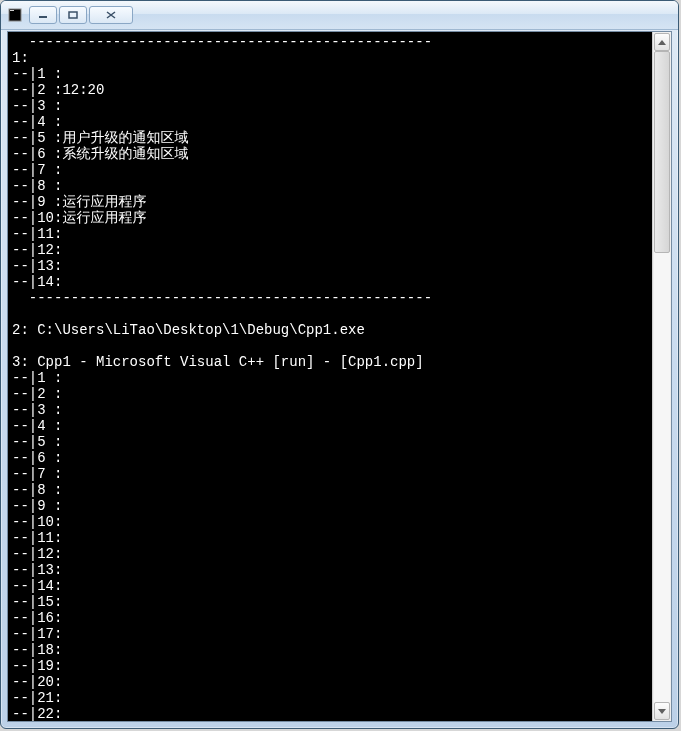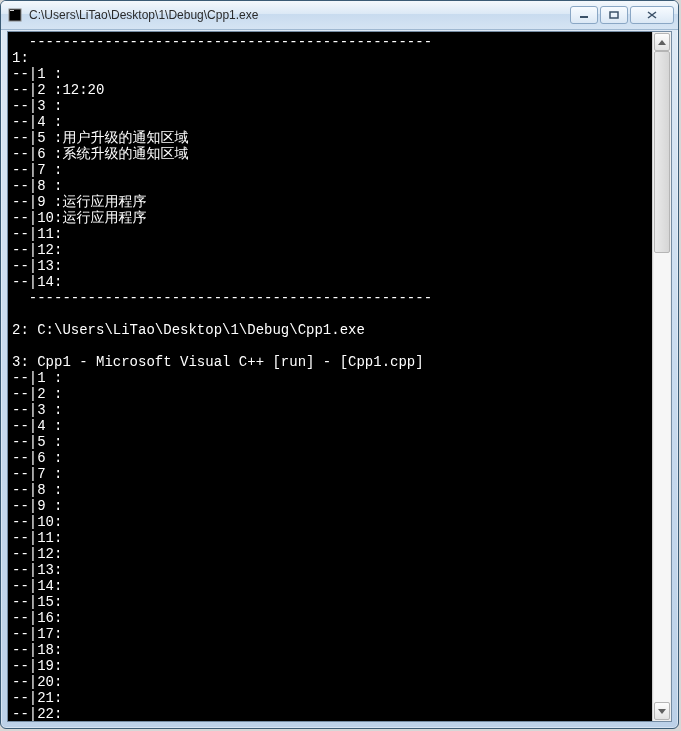--- a/index.html
+++ b/index.html
@@ -140,21 +140,20 @@
 <body>
 
 <div class="window">
   <div class="titlebar">
     <span class="app-icon">
       <svg width="14" height="14" viewBox="0 0 14 14">
         <rect x="1" y="1" width="12" height="12" fill="#000" stroke="#888" stroke-width="1"></rect>
         <rect x="2" y="2" width="4" height="1" fill="#ccc"></rect>
       </svg>
     </span>
-    <span class="title-text">C:\Users\LiTao\Desktop\1\Debug\Cpp1.exe</span>
     <div class="win-btns">
       <div class="win-btn">
         <svg width="10" height="8">
             <rect x="1" y="5" width="8" height="2" fill="#3b5168"></rect>
           </svg>
       </div>
       <div class="win-btn">
         <svg width="10" height="8">
             <rect x="1" y="1" width="8" height="6" fill="none" stroke="#3b5168" stroke-width="1.5"></rect>
           </svg>

